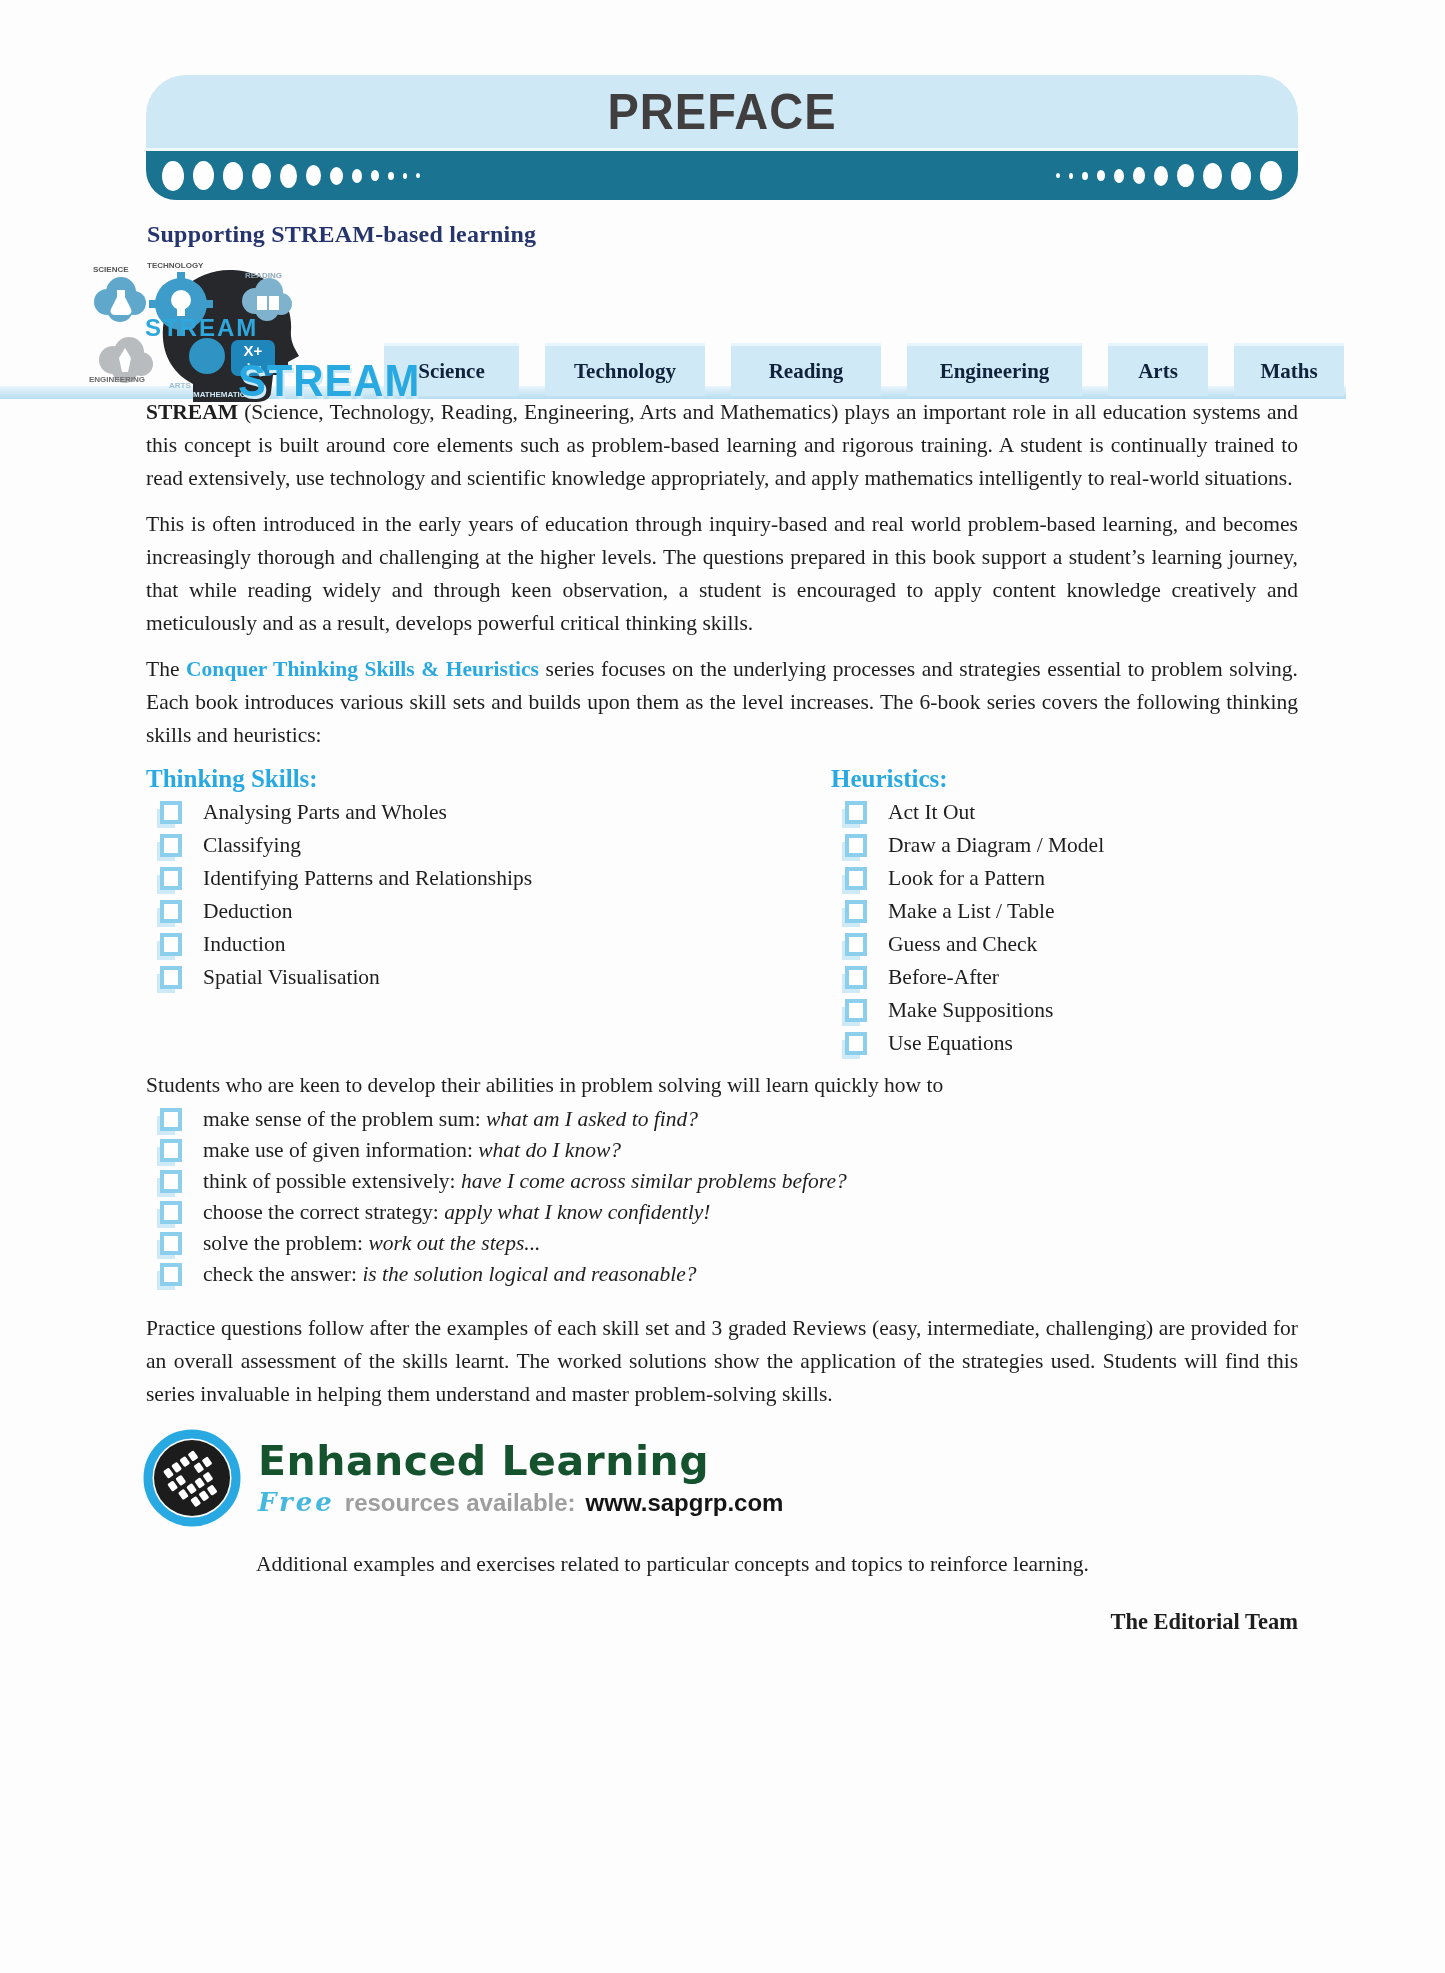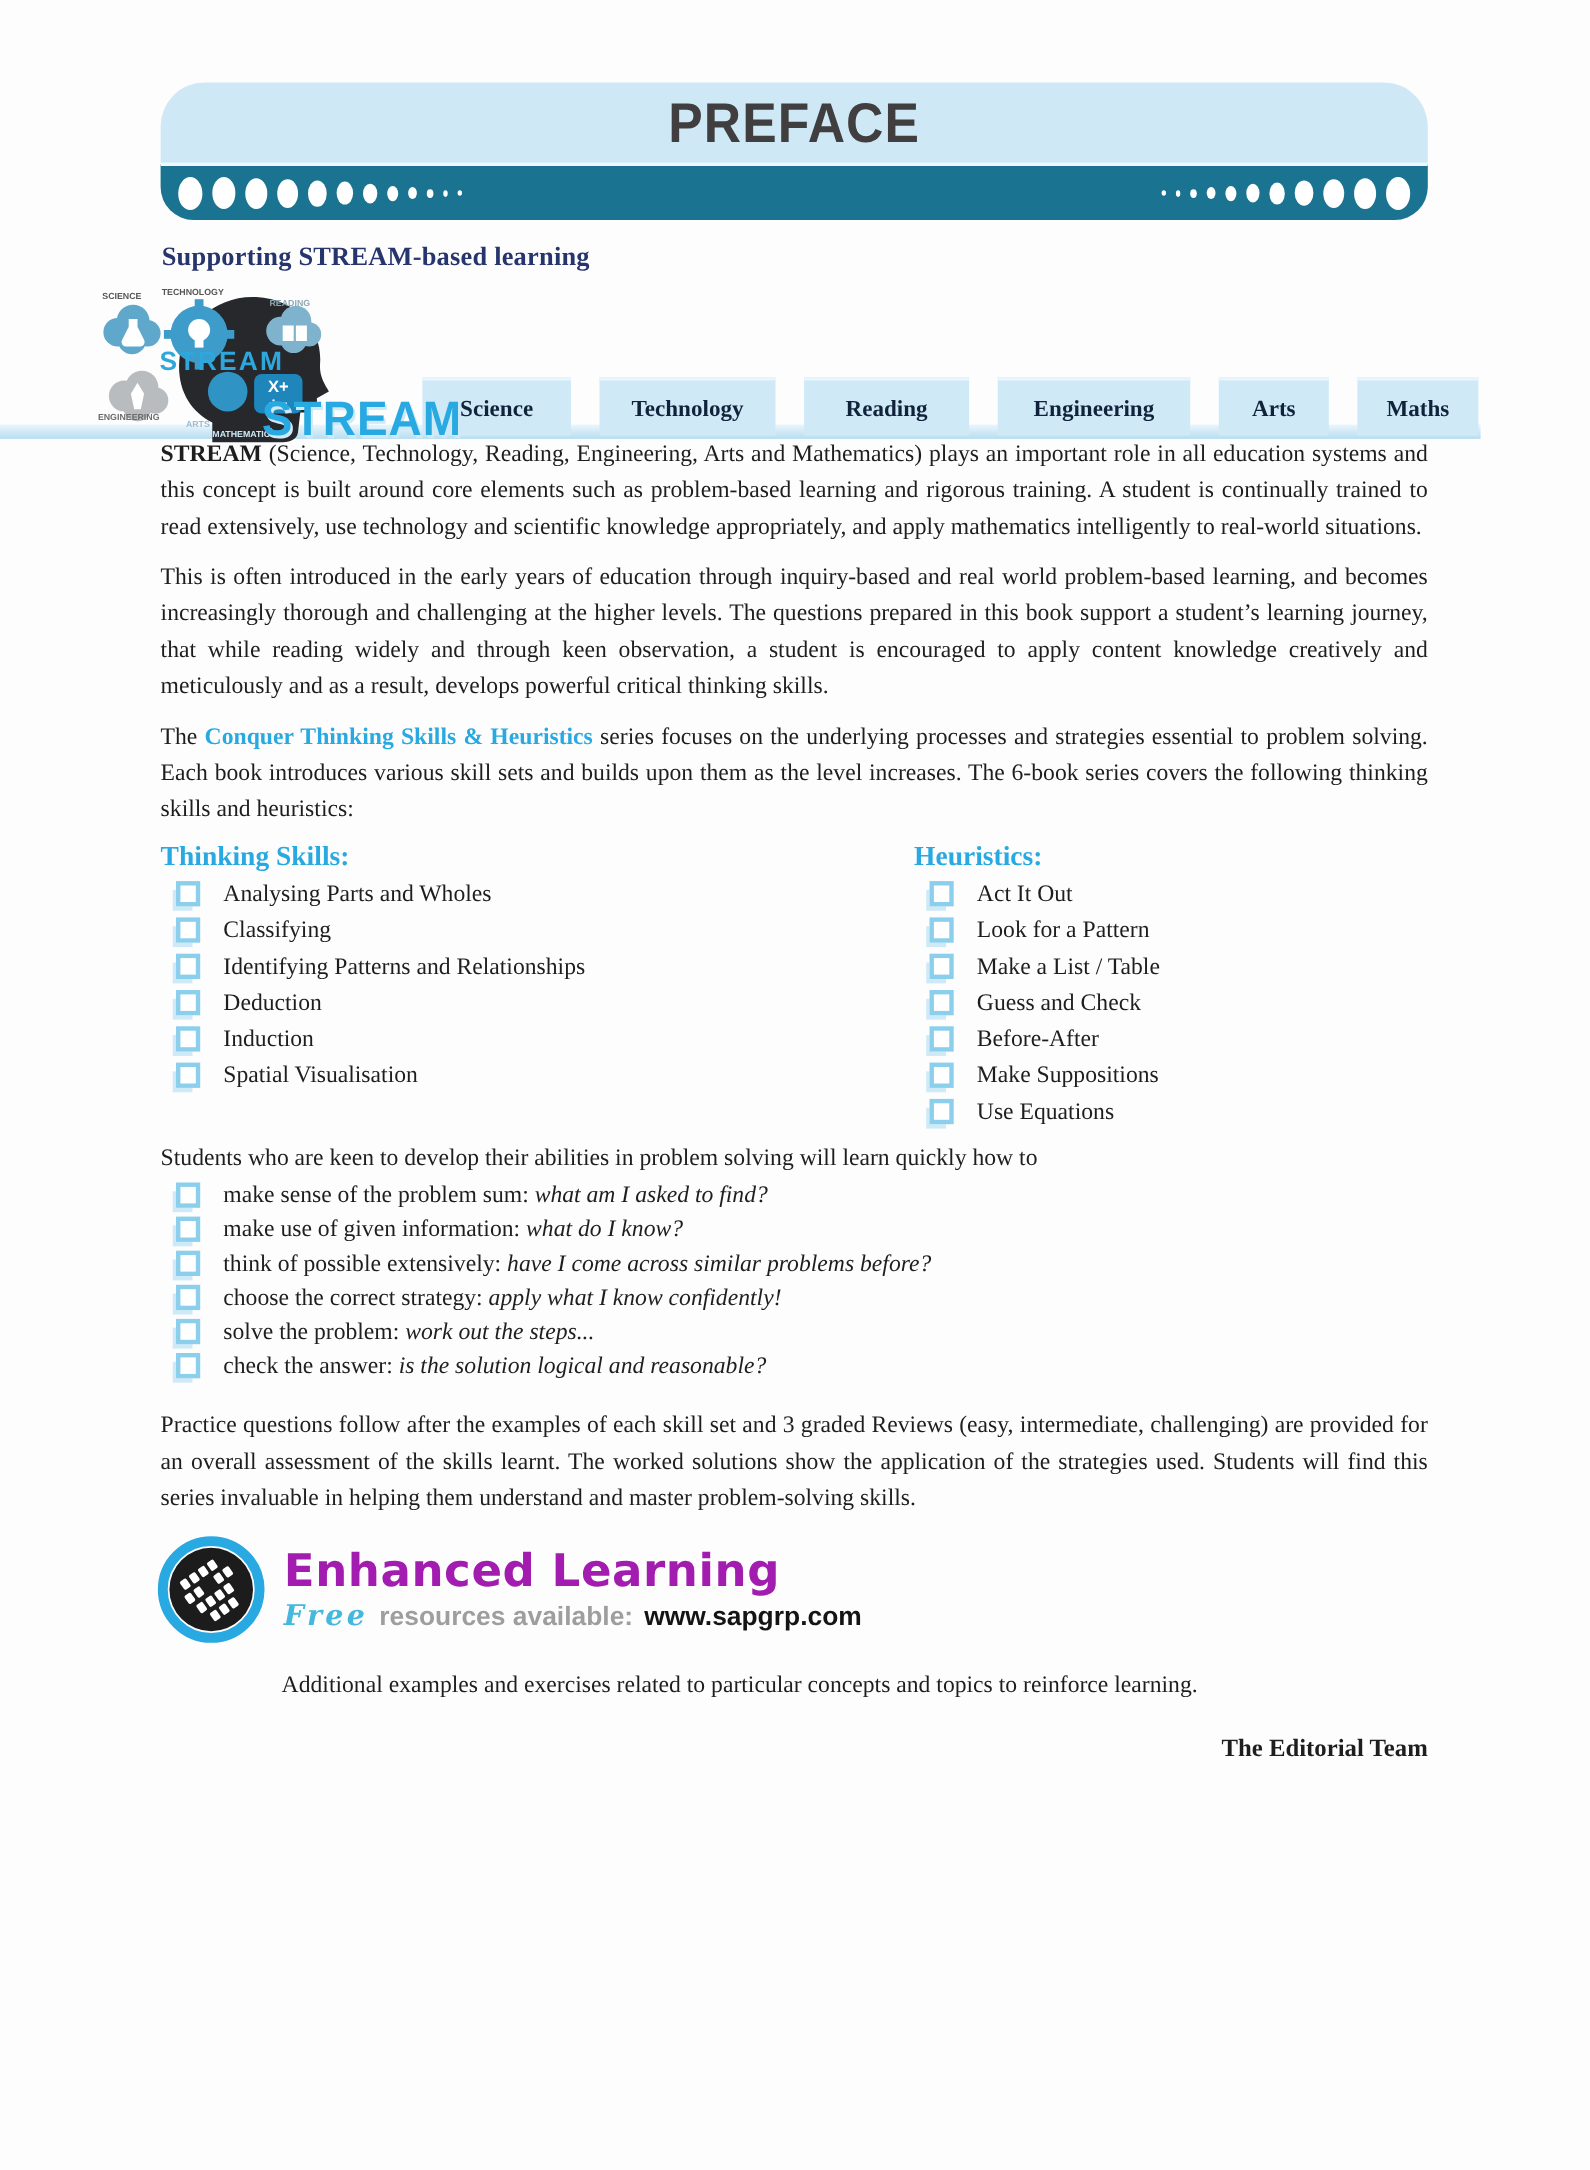--- a/index.html
+++ b/index.html
@@ -81,21 +81,21 @@
   .howto li{height:31px;font-size:21.5px;}
   .howto .q{font-style:italic;}
 
   .practice{margin-top:22px;}
 
   .enhanced{display:flex;align-items:center;margin:12px 0 0 -4px;height:108px;}
   .el-logo{width:100px;height:100px;flex:0 0 auto;}
   .el-text{margin-left:16px;}
   .el-title{
     font-family:"DejaVu Sans", sans-serif;font-weight:bold;font-size:41px;
-    color:#a21caf;letter-spacing:.5px;line-height:44px;
+    color:#14532d;letter-spacing:.5px;line-height:44px;
   }
   .el-sub{display:flex;align-items:baseline;gap:10px;margin-top:4px;
     font-family:"Liberation Sans", sans-serif;font-weight:bold;font-size:24px;}
   .el-free{color:#45b8dd;font-style:italic;letter-spacing:3px;font-size:26px;
     font-family:"DejaVu Serif", serif;}
   .el-resources{color:#9e9e9e;}
   .el-url{color:#141414;}
 
   .additional{margin:16px 0 0 110px;width:1042px;}
   .signoff{margin-top:28px;text-align:right;font-weight:bold;font-size:22.5px;}
@@ -255,20 +255,24 @@
       </div>
       <div class="col-right">
         <div class="col-heading">Heuristics:</div>
         <ul class="check-list">
           <li>
               <span class="cb"></span>
               <span>Act It Out</span>
             </li>
           <li>
               <span class="cb"></span>
+              <span>Draw a Diagram / Model</span>
+            </li>
+          <li>
+              <span class="cb"></span>
               <span>Look for a Pattern</span>
             </li>
           <li>
               <span class="cb"></span>
               <span>Make a List / Table</span>
             </li>
           <li>
               <span class="cb"></span>
               <span>Guess and Check</span>
             </li>

